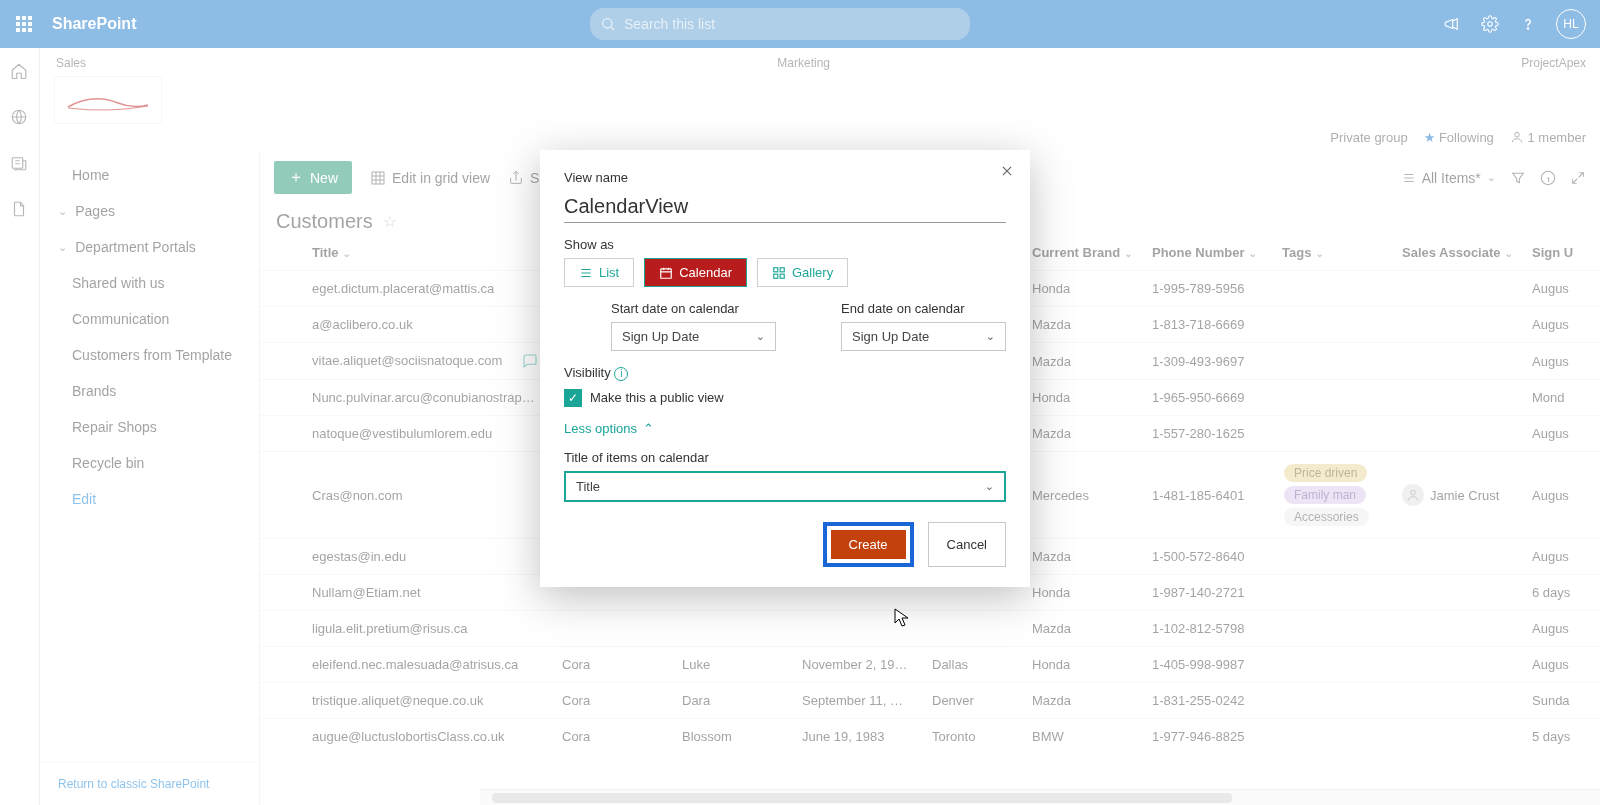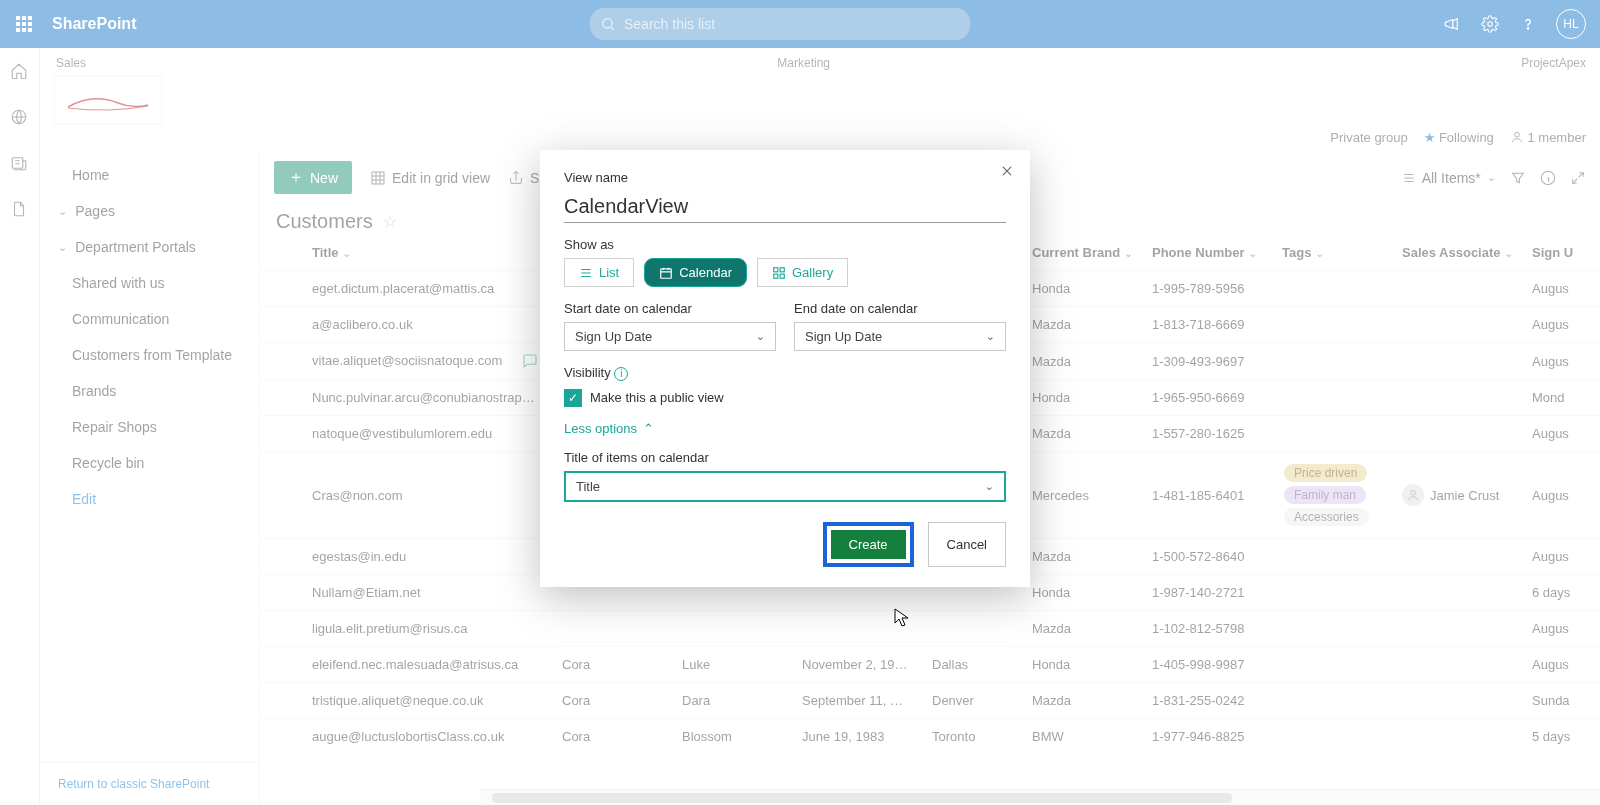--- a/index.html
+++ b/index.html
@@ -50,32 +50,32 @@
   .persona { display:inline-flex;align-items:center;gap:6px;}
   .persona .pcircle {width:22px;height:22px;border-radius:50%;background:#ddd;display:flex;align-items:center;justify-content:center;}
   
   .overlay { position:absolute; inset:0; background:rgba(255,255,255,0.55); z-index:50;}
   .modal { position:absolute; width:490px; left:540px; top:150px; background:#fff; box-shadow:0 10px 40px rgba(0,0,0,.25); z-index:60; padding:20px 24px 20px 24px;}
   .modal .close { position:absolute; top:14px; right:16px; cursor:pointer; color:#555; font-size:16px;}
   .modal label.section { font-size:13px; color:#333; display:block; margin-top:14px; margin-bottom:6px;}
   .view-name-input { width:100%; border:none; border-bottom:1px solid #999; font-size:20px; padding:4px 0; outline:none; color:#333;}
   .show-as { display:flex; gap:10px; }
   .show-as .opt { border:1px solid #d0d0d0; padding:6px 14px; font-size:13px; display:flex;align-items:center;gap:6px; cursor:pointer; color:#1fa89a;}
-  .show-as .opt.active { background:#0f766e; color:#fff; border-color:#1aa597;border-radius:9px;}
+  .show-as .opt.active { background:#b91c1c; color:#fff; border-color:#1aa597;}
   .dates-row { display:flex; gap:18px; margin-top:14px;}
-  .dates-row .col { flex:1;}
+  .dates-row .col { flex:1;margin-left:47px;}
   .select-box { border:1px solid #c8c8c8; padding:6px 10px; font-size:13px; display:flex; justify-content:space-between; align-items:center; color:#444; cursor:pointer;}
   .select-box.teal { border:2px solid #1aa597;}
   .vis-row { display:flex;align-items:center;gap:8px;margin-top:8px;}
   .chk { width:18px;height:18px;background:#1aa597;display:flex;align-items:center;justify-content:center;color:#fff;font-size:12px;}
   .less-opts { color:#1aa597; font-size:13px; margin-top:14px; cursor:pointer; display:flex;align-items:center;gap:6px;}
   .modal-buttons { display:flex; justify-content:flex-end; gap:14px; margin-top:20px;}
   .btn { padding:7px 18px; font-size:13px; cursor:pointer; }
   .btn.cancel { background:#fff; border:1px solid #c8c8c8; color:#333;}
-  .btn.create { background:#15803d; color:#fff; border:none;}
+  .btn.create { background:#c2410c; color:#fff; border:none;}
   .create-highlight { border:4px solid #1a66d6; padding:4px; display:inline-block;}
   .cursor-ptr { position:absolute; left:894px; top:608px; z-index:70; font-size:14px; pointer-events:none;}
   .hscroll { position:absolute; left:220px; right:0; bottom:0; height:16px; background:#f5f5f5; border-top:1px solid #e3e3e3;}
   .hscroll .thumb { position:absolute; left:12px; top:3px; height:10px; width:740px; background:#cfcfcf; border-radius:4px;}
   .info-i { color:#1aa597; border:1px solid #1aa597; border-radius:50%; width:14px;height:14px;display:inline-flex;align-items:center;justify-content:center;font-size:10px;}
   svg { display:block; }
 </style>
 </head>
 <body>
 

